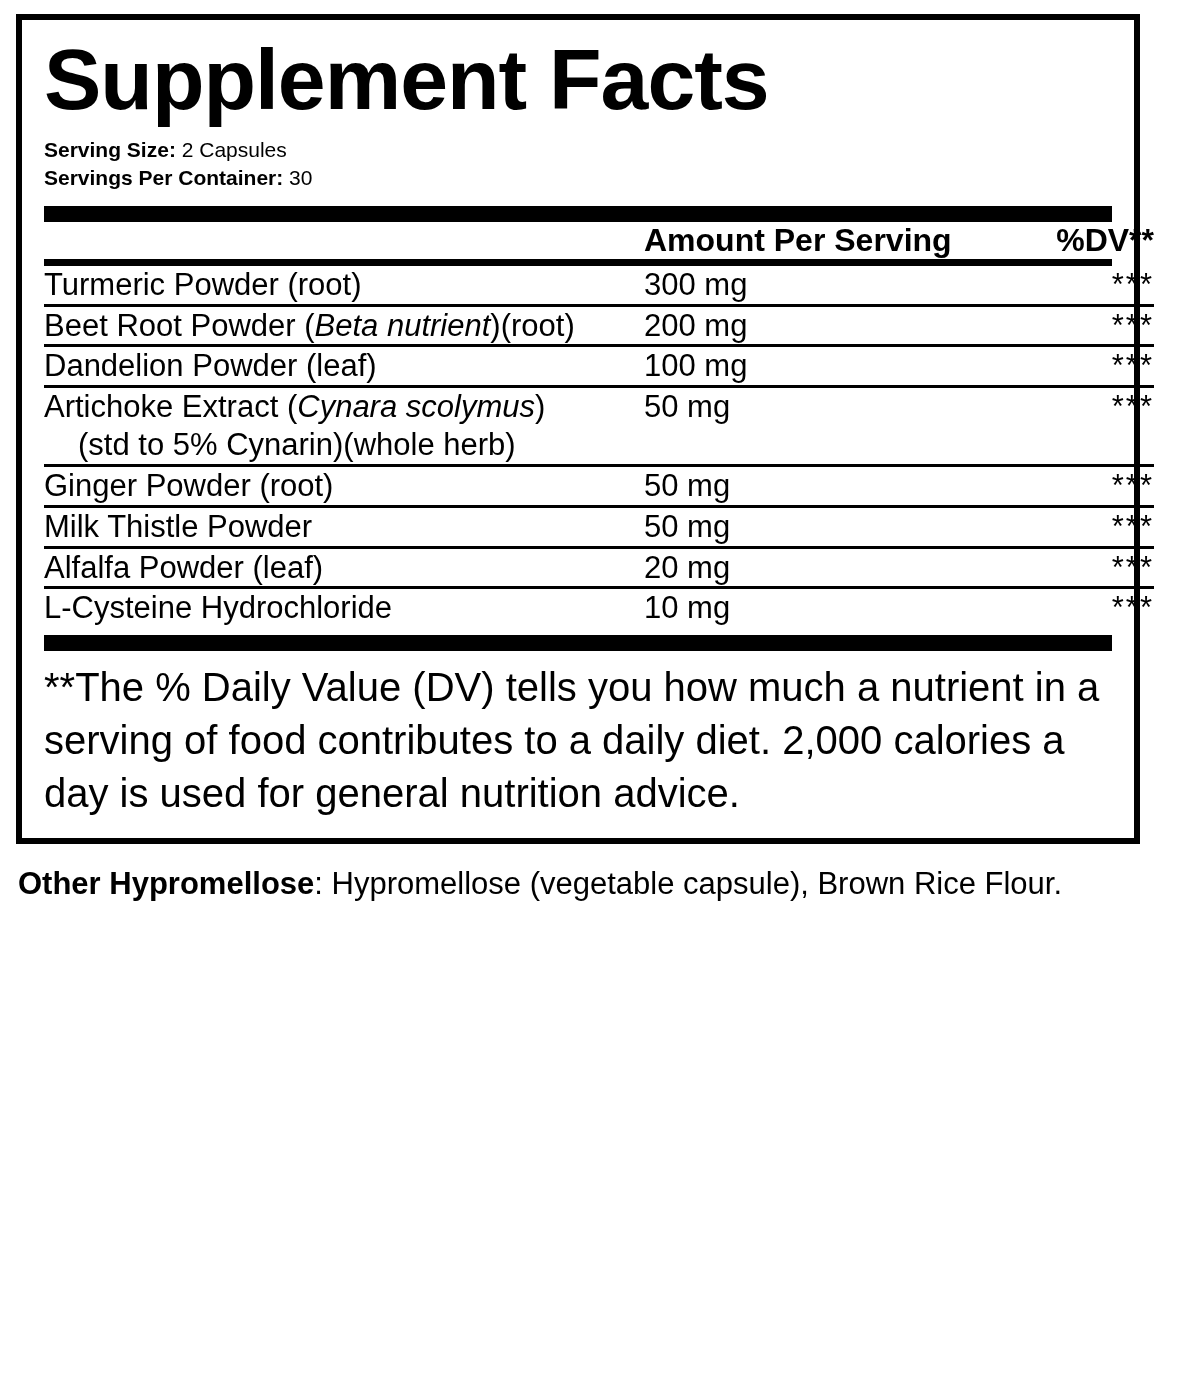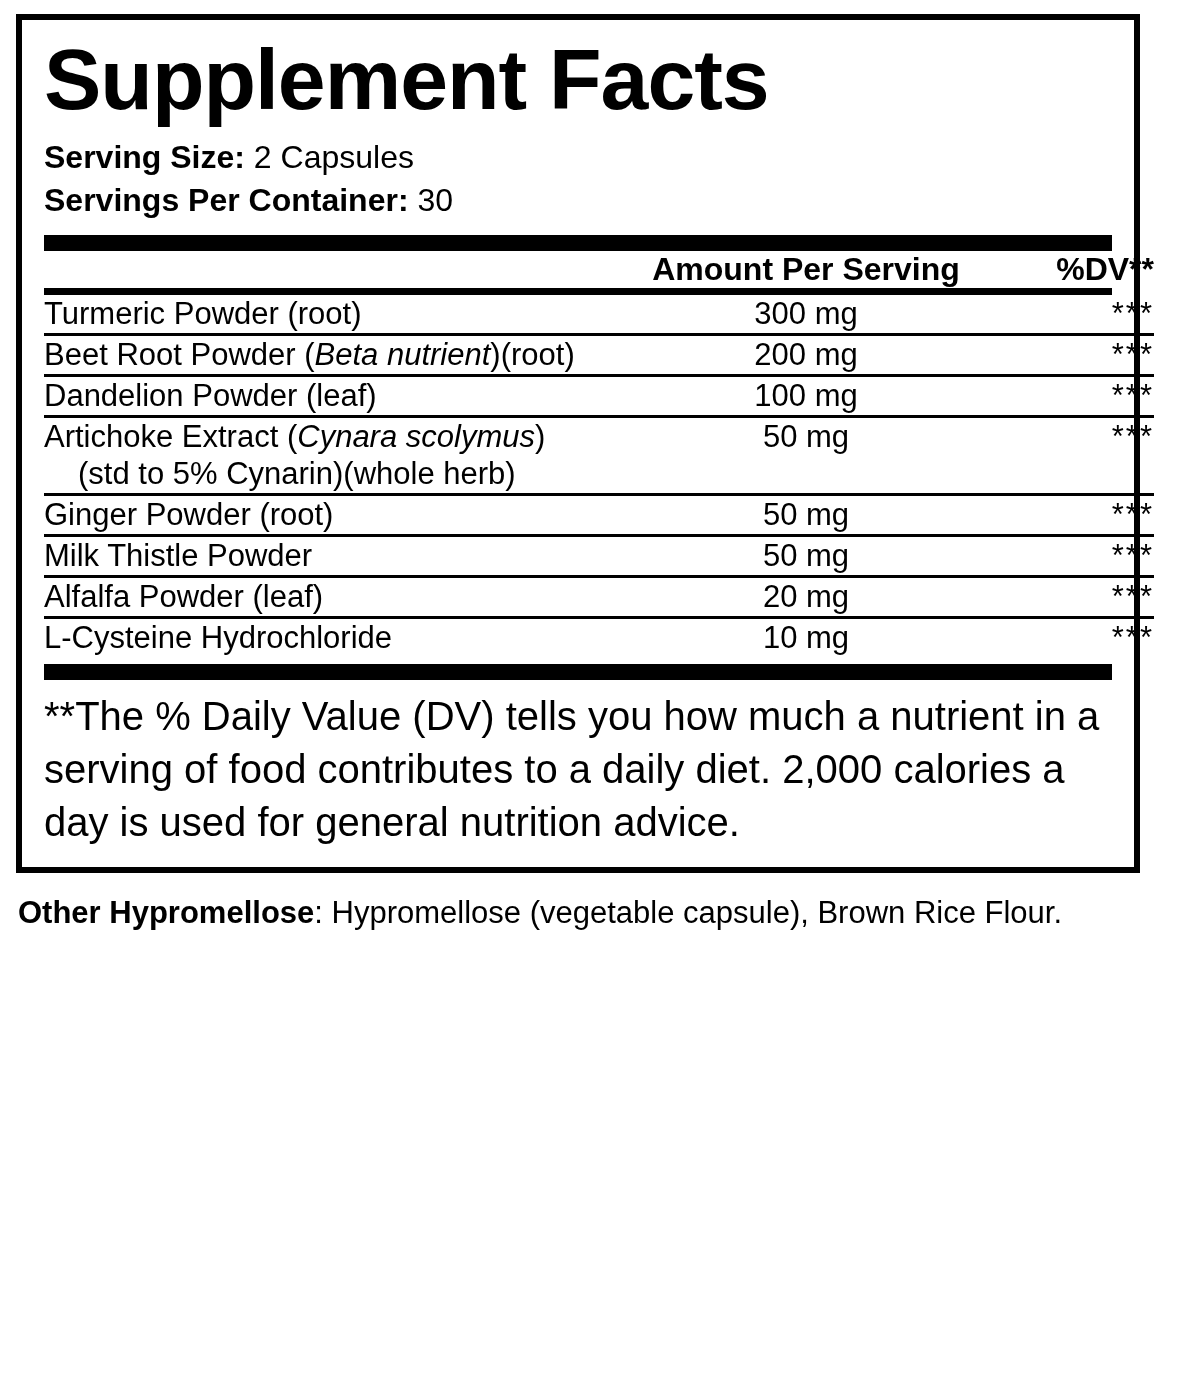--- a/index.html
+++ b/index.html
@@ -30,21 +30,21 @@
     font-size: 86px;
     font-weight: bold;
     letter-spacing: -1px;
     line-height: 1.0;
     margin: 6px 0 14px 0;
     text-align: left;
     white-space: nowrap;
   }
 
   .serving-line {
-    font-size: 32px;
+    font-size: 21px;
     line-height: 1.33;
   }
   .serving-line b { font-weight: bold; }
 
   .rule-thick {
     height: 16px;
     background: #000;
     margin-top: 14px;
   }
   .rule-med {
@@ -63,35 +63,35 @@
   }
 
   .col-name { width: 600px; }
   .col-amt  { width: 330px; }
   .col-dv   { width: 180px; }
 
   .head-row th {
     font-size: 32px;
     font-weight: bold;
     padding: 8px 0 8px 0;
-    text-align: center;
+    text-align: left;
   }
   .head-row th.col-name { text-align: left; }
   .head-row th.col-amt { padding-right: 6px; }
   .head-row th.col-dv { text-align: right; }
 
   .ing-row td {
     font-size: 31px;
     line-height: 1.22;
     padding: 9px 0 8px 0;
     border-top: 3px solid #000;
   }
   .ing-row:first-child td { border-top: none; }
   .ing-row td.amt {
-    text-align: center;
+    text-align: left;
     padding-right: 6px;
     white-space: nowrap;
   }
   .ing-row td.dv {
     text-align: right;
     font-size: 31px;
     letter-spacing: 2px;
   }
   .ing-name .sci { font-style: italic; }
   .ing-name .sub {

